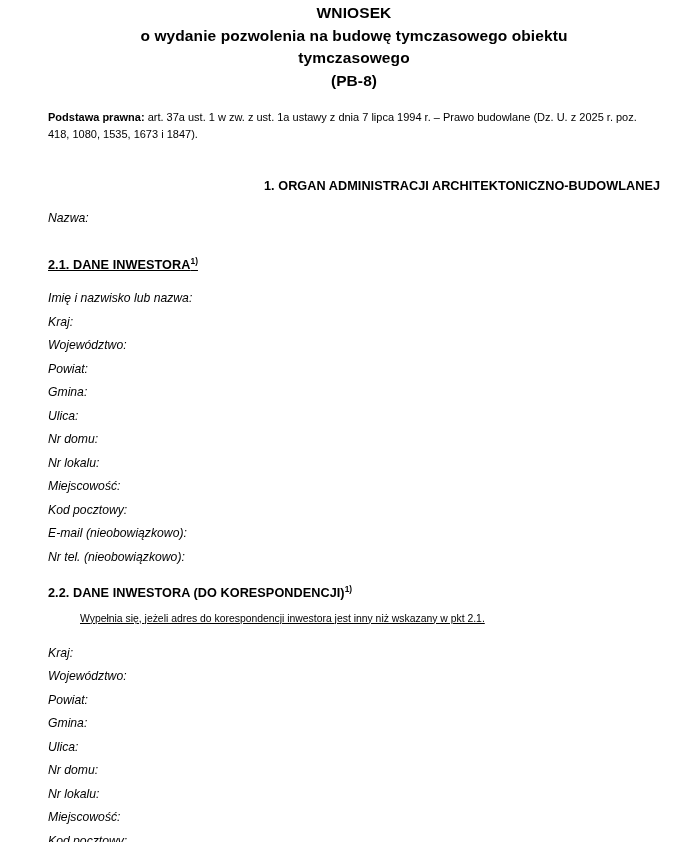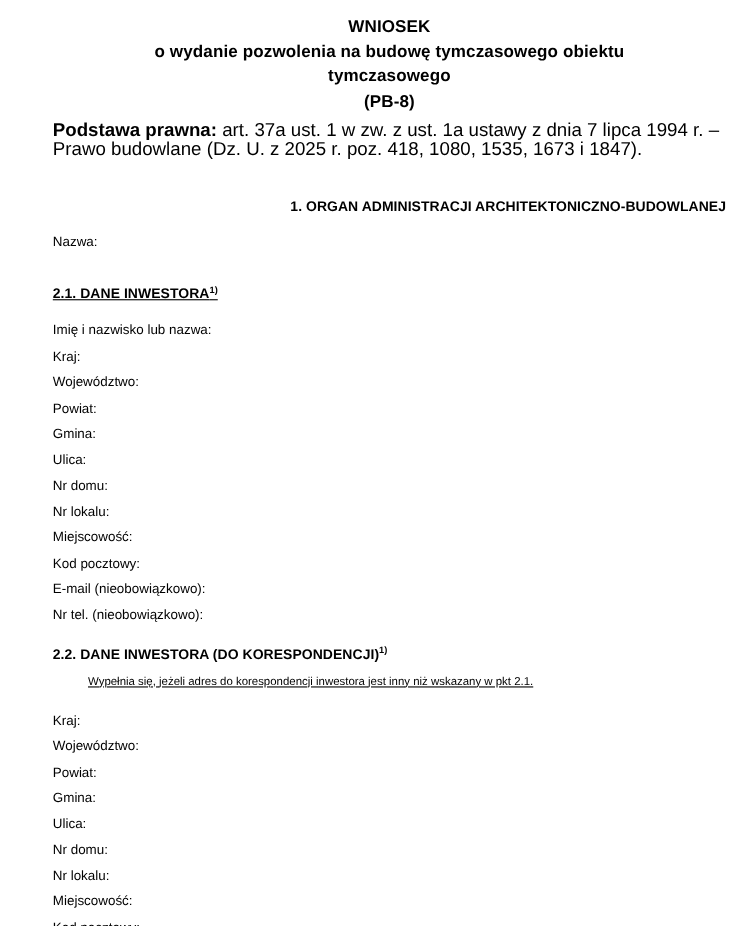--- a/index.html
+++ b/index.html
@@ -18,35 +18,35 @@
     position: relative;
     width: 674px;
     height: 842px;
     box-sizing: border-box;
     padding: 0 14px 0 48px;
     overflow: hidden;
   }
 
   
   .title-block {
-    padding-top: 14px;
+    padding-top: 2px;
     text-align: center;
     font-weight: bold;
     font-size: 15.5px;
     line-height: 22.5px;
     letter-spacing: 0.1px;
   }
   .title-line-main {
     display: block;
   }
 
   
   .legal-basis {
-    margin-top: 7px;
-    font-size: 17px;
+    margin-top: 17px;
+    font-size: 11px;
     line-height: 16.5px;
     text-align: left;
     max-width: 612px;
   }
   .legal-basis .lb-label {
     font-weight: bold;
   }
 
   
   .section-heading {
@@ -72,20 +72,21 @@
     font-size: 10.4px;
     line-height: 14px;
     text-decoration: underline;
   }
 
   
   .field-list {
     list-style: none;
     margin: 0;
     padding: 0;
+    font-style: italic;
   }
   .field-list.first-after-heading {
     margin-top: 14px;
   }
   .field-list.after-note {
     margin-top: 16px;
   }
   .field-row {
     font-size: 12.2px;
     line-height: 23.5px;

